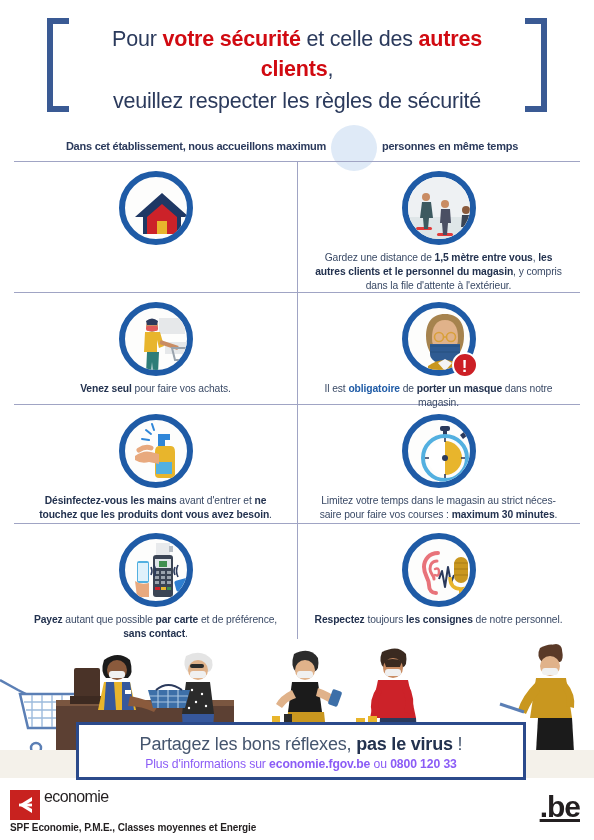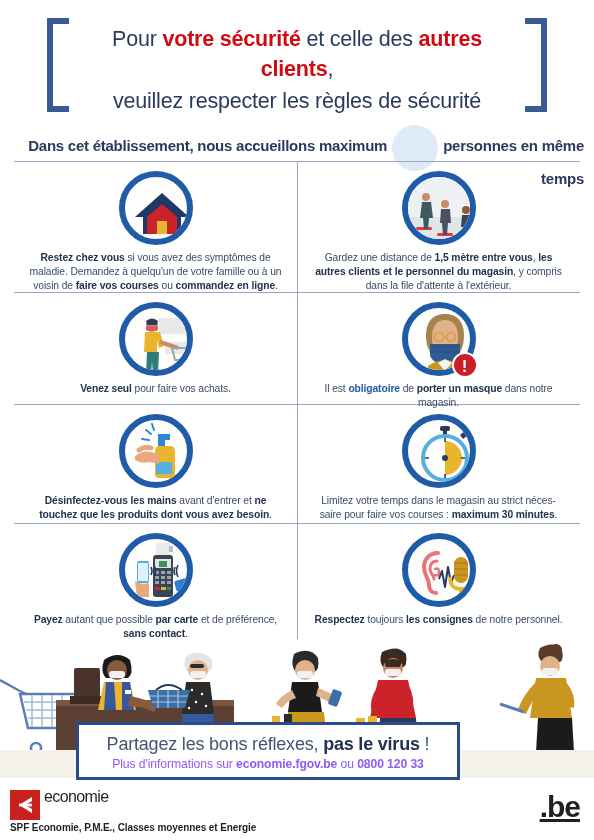--- a/index.html
+++ b/index.html
@@ -55,22 +55,22 @@
   .title-text .reg { font-weight: 400; margin-top: 12px; }
   .title-text .red { color: #d10a11; font-weight: 700; }
   .title-line2 { display: block; font-weight: 400; margin-top: 2px; }
 
   
   .subtitle {
     position: absolute;
     top: 124px;
     left: 0;
     width: 584px;
-    text-align: right;
-    font-size: 15px;
+    text-align: center;
+    font-size: 11px;
     font-weight: 700;
     color: #2b3a5c;
     letter-spacing: -0.25px;
   }
   .blank-circle {
     display: inline-block;
     width: 46px;
     height: 46px;
     border-radius: 50%;
     background: #dfeaf7;
@@ -163,21 +163,21 @@
     position: absolute;
     left: 0; bottom: 0; width: 594px; height: 28px;
     background: #f4f1ea;
   }
 
   
   .banner {
     position: absolute;
     left: 76px;
     top: 722px;
-    width: 384px;
+    width: 450px;
     height: 58px;
     background: #ffffff;
     border: 3px solid #2b4a8b;
     text-align: center;
     padding-top: 8px;
   }
   .banner-line1 {
     font-size: 18px;
     font-weight: 400;
     color: #45556e;
@@ -274,23 +274,20 @@
 
     <div class="cell" style="left:0px; top:10px;">
       <div class="icon-wrap">
         <div class="ring">
           <svg viewBox="0 0 74 74" width="74" height="74">
             <polygon points="37,16 64,40 56,40 56,57 18,57 18,40 10,40" fill="#1f3864"></polygon>
             <polygon points="37,27 52,40 52,57 22,57 22,40" fill="#cc2229"></polygon>
             <rect x="32" y="44" width="10" height="13" fill="#e8b52c"></rect>
           </svg>
         </div>
-      </div>
-      <div class="caption">
-        <b>Restez chez vous</b> si vous avez des symptômes de maladie. Demandez à quelqu'un de votre famille ou à un voisin de <b>faire vos courses</b> ou <b>commandez en ligne</b>.
       </div>
     </div>
 
     <div class="cell" style="left:283px; top:10px;">
       <div class="icon-wrap">
         <div class="ring">
           <svg viewBox="0 0 74 74" width="74" height="74">
             <rect x="0" y="0" width="74" height="40" fill="#eef1f3"></rect>
             <rect x="0" y="40" width="74" height="34" fill="#dfe6e8"></rect>
             <rect x="8" y="50" width="16" height="3" rx="1.5" fill="#e23b3b"></rect>

